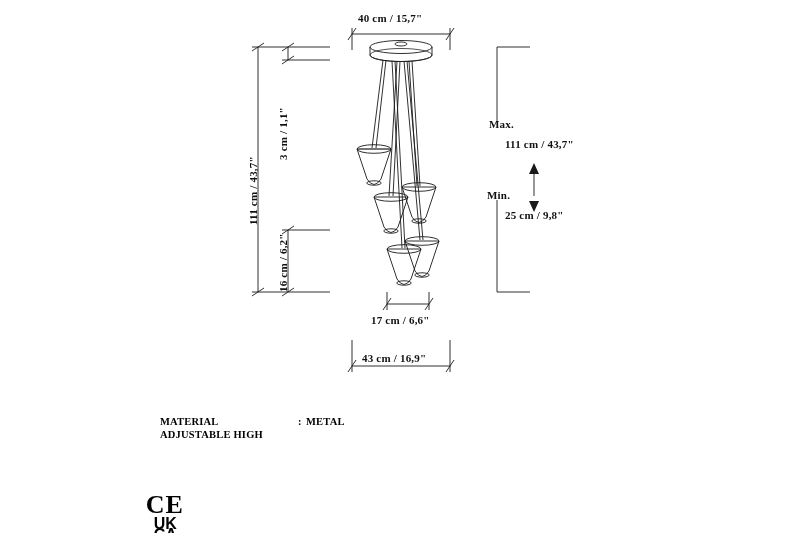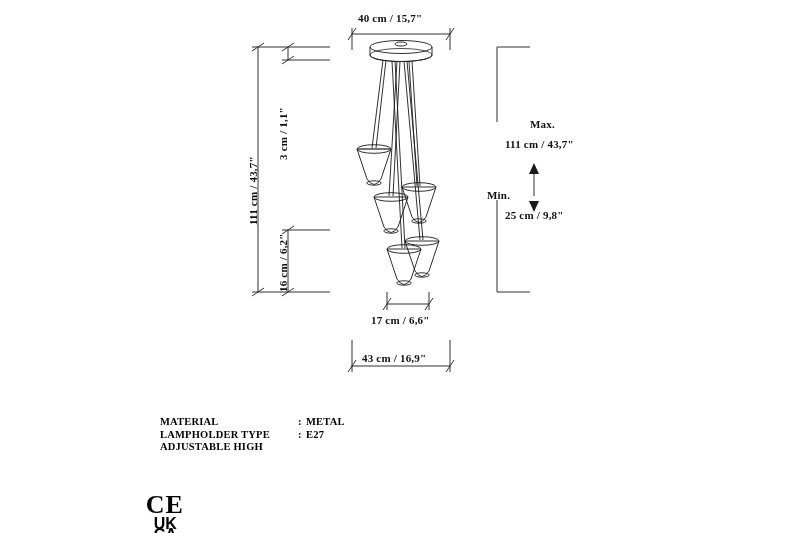--- a/index.html
+++ b/index.html
@@ -214,40 +214,35 @@
   <div class="abs lbl" style="left:371px; top:314px;">17 cm / 6,6"</div>
 
   <div class="abs lbl" style="left:362px; top:352px;">43 cm / 16,9"</div>
 
   <div class="abs lbl vert" style="left:247px; top:225px;">111 cm / 43,7"</div>
 
   <div class="abs lbl vert" style="left:277px; top:160px;">3 cm / 1,1"</div>
 
   <div class="abs lbl vert" style="left:277px; top:292px;">16 cm / 6,2"</div>
 
-  <div class="abs lbl" style="left:530px; top:118px;">Max.</div>
+  <div class="abs lbl" style="left:489px; top:118px;">Max.</div>
   <div class="abs lbl" style="left:505px; top:138px;">111 cm / 43,7"</div>
 
   <div class="abs lbl" style="left:487px; top:189px;">Min.</div>
   <div class="abs lbl" style="left:505px; top:209px;">25 cm / 9,8"</div>
 
   <div id="spec">
     <table>
       <tbody>
         <tr>
           <td class="k">MATERIAL</td>
           <td class="c">:</td>
           <td>METAL</td>
         </tr>
         <tr>
-          <td class="k">LAMPHOLDER TYPE</td>
-          <td class="c">:</td>
-          <td>E27</td>
-        </tr>
-        <tr>
           <td class="k">ADJUSTABLE HIGH</td>
           <td class="c"></td>
           <td></td>
         </tr>
       </tbody>
     </table>
   </div>
 
   <div id="certs">
 

